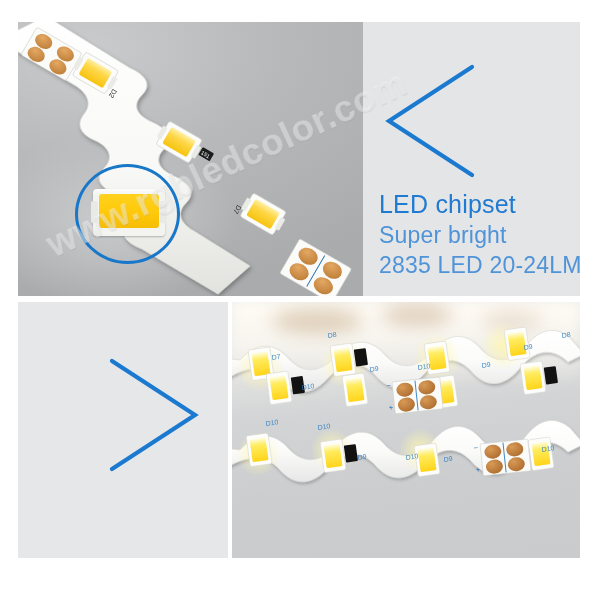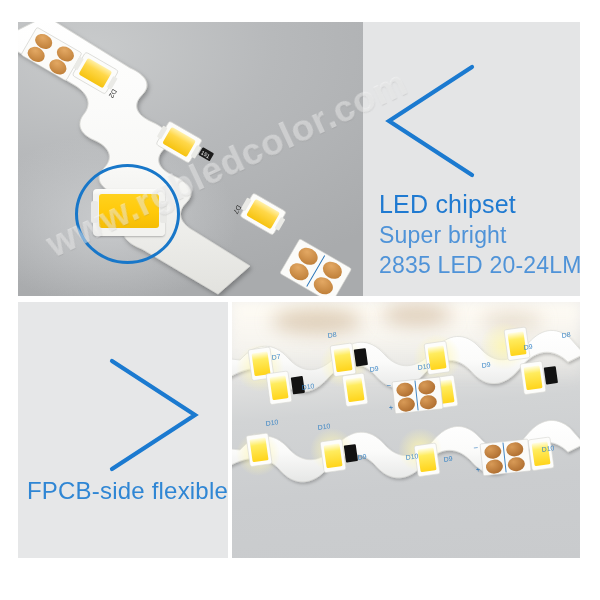--- a/index.html
+++ b/index.html
@@ -180,21 +180,20 @@
   <div class="cap" id="cap-sub1">Super bright</div>
   <div class="cap" id="cap-title">LED chipset</div>
   <div class="cap" id="cap-sub2">2835 LED 20-24LM</div>
 
   <div class="panel" id="panel-bl"></div>
 
   <svg class="chev" id="chev-right" viewBox="0 0 100 118">
     <polyline points="8,5 91,59 8,113" fill="none" stroke="#1b7ad0" stroke-width="4.2" stroke-linecap="round" stroke-linejoin="miter"></polyline>
   </svg>
 
-  <div class="cap" id="cap-fpcb">FPCB-side flexible</div>
 
   <div class="panel" id="panel-br">
     <div class="bg"></div>
     <div class="haze"></div>
     <div class="smudge" style="left:40px;top:6px;width:90px;height:26px;background:rgba(190,160,120,.45);"></div>
     <div class="smudge" style="left:150px;top:2px;width:70px;height:22px;background:rgba(180,145,105,.4);"></div>
     <div class="smudge" style="left:250px;top:10px;width:60px;height:18px;background:rgba(190,165,130,.32);"></div>
 
     <svg class="stripsvg" width="348" height="256" viewBox="0 0 348 256">
       <defs>

